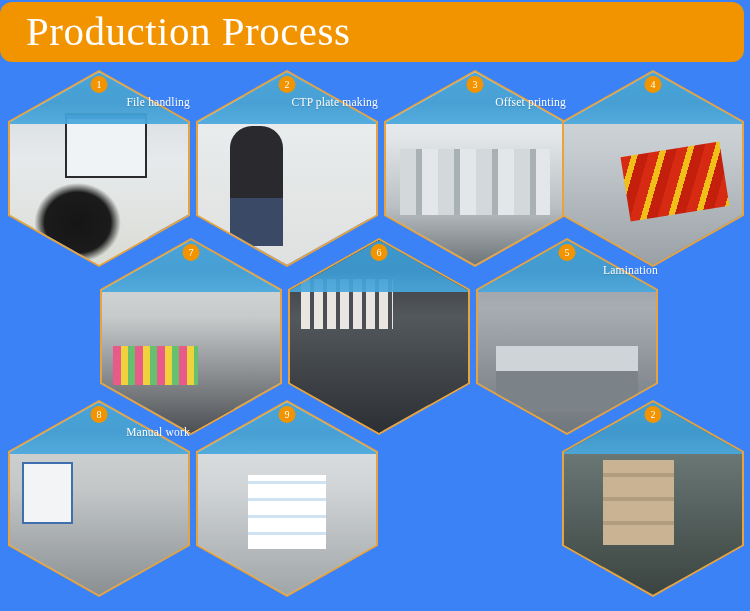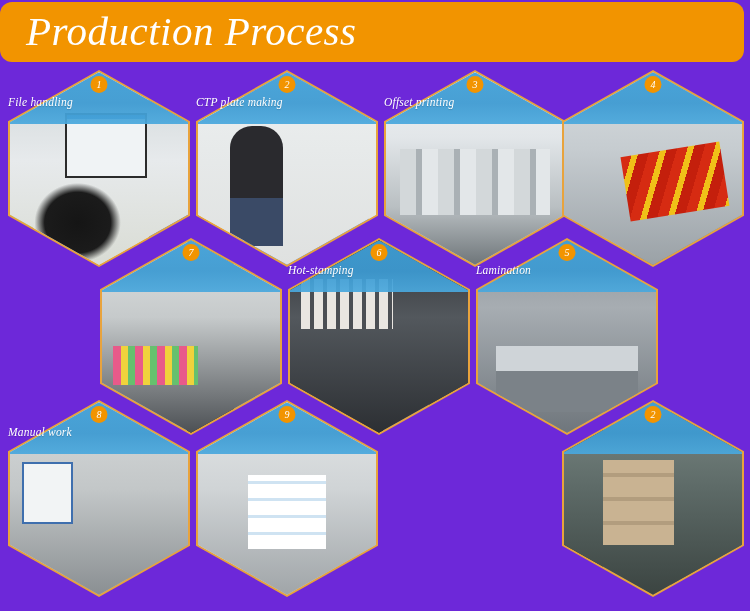--- a/index.html
+++ b/index.html
@@ -12,22 +12,21 @@
     background: #f7f7f7;
     font-family: "Liberation Sans", sans-serif;
     overflow: hidden;
     position: relative;
   }
 
   #page {
     position: relative;
     width: 750px;
     height: 611px;
-    background: #6d28d9;
-    font-style: italic;
+    background: #3b82f6;
   }
 
   
   .header-bar {
     position: absolute;
     left: 0px;
     top: 2px;
     width: 744px;
     height: 60px;
     background: #f29400;
@@ -115,21 +114,21 @@
     text-align: center;
     font-family: "Liberation Serif", "DejaVu Serif", serif;
     z-index: 4;
   }
 
   .hex-label {
     position: absolute;
     left: 0;
     top: 25px;
     width: 100%;
-    text-align: left;
+    text-align: right;
     color: #ffffff;
     font-size: 11.5px;
     line-height: 14px;
     font-family: "Liberation Serif", "DejaVu Serif", serif;
     letter-spacing: 0.2px;
     white-space: nowrap;
     z-index: 4;
     text-shadow: 0 1px 1px rgba(0,0,0,0.18);
   }
 
@@ -260,21 +259,20 @@
     </div>
 
     <div class="hex" style="left:288px; top:238px;">
       <div class="hex-clip">
         <div class="hex-inner">
           <div class="photo ph-6"></div>
           <div class="hex-banner"></div>
         </div>
       </div>
       <div class="hex-badge">6</div>
-      <div class="hex-label">Hot-stamping</div>
     </div>
 
     <div class="hex" style="left:476px; top:238px;">
       <div class="hex-clip">
         <div class="hex-inner">
           <div class="photo ph-5"></div>
           <div class="hex-banner"></div>
         </div>
       </div>
       <div class="hex-badge">5</div>

